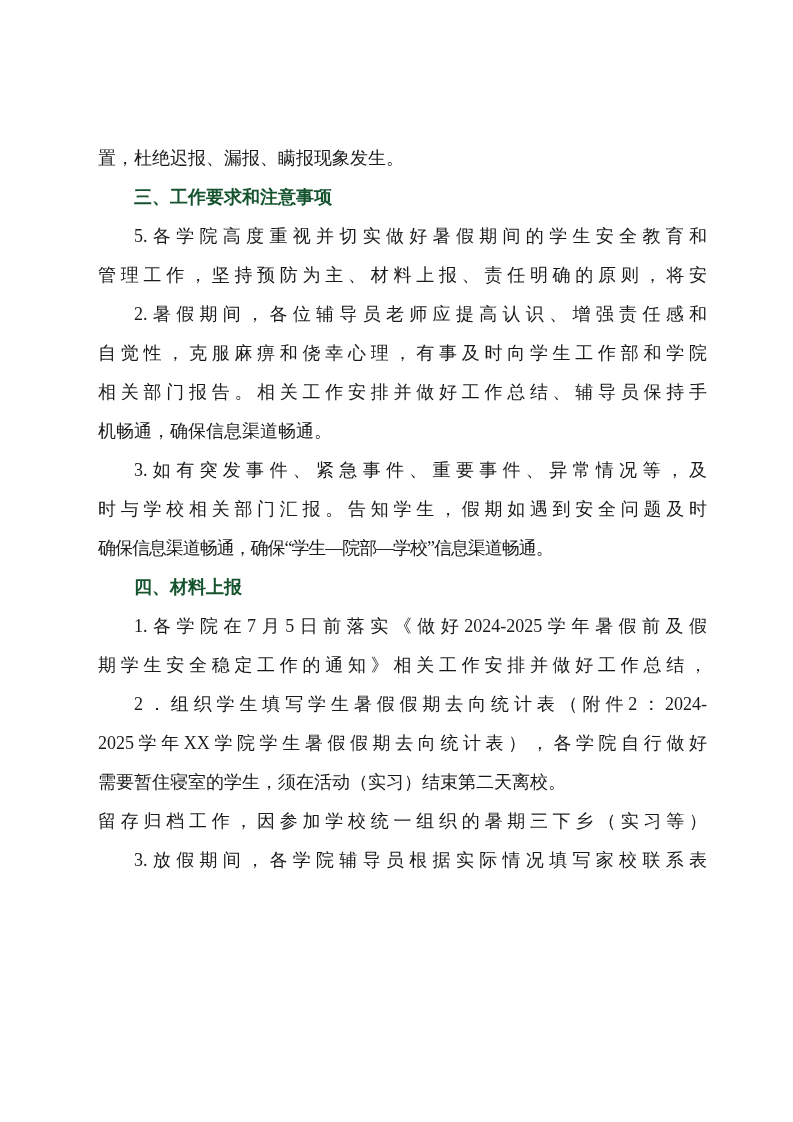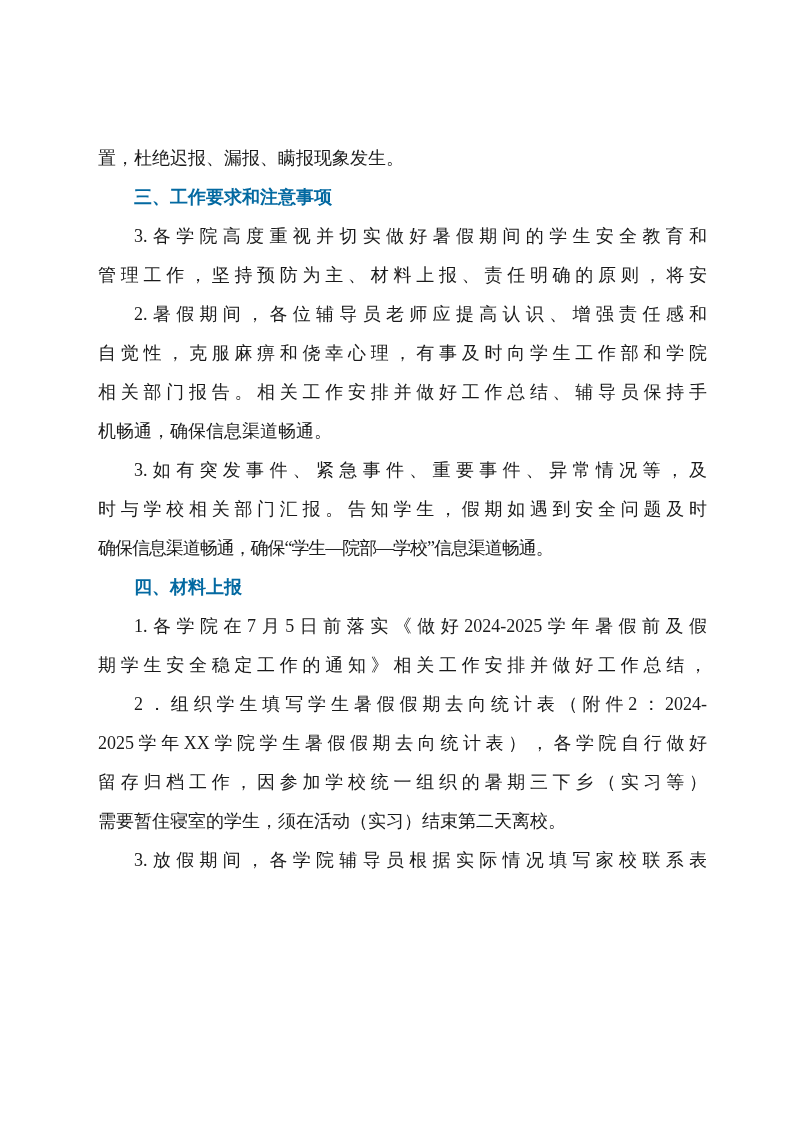--- a/index.html
+++ b/index.html
@@ -30,41 +30,41 @@
     white-space: normal;
     text-align: justify;
     text-align-last: justify;
     text-justify: inter-character;
   }
   .line.indent { text-indent: 2em; }
   .line.tight { letter-spacing: -1.05px; }
   .line.heading {
     font-family: "Liberation Sans", "DejaVu Sans", sans-serif;
     font-weight: 700;
-    color: #0369a1;
+    color: #14532d;
   }
 </style>
 </head>
 <body>
 
 <div class="page">
   <div class="content">
     <div class="line">置，杜绝迟报、漏报、瞒报现象发生。</div>
     <div class="line heading indent">三、工作要求和注意事项</div>
-    <div class="line fill indent">3.各学院高度重视并切实做好暑假期间的学生安全教育和</div>
+    <div class="line fill indent">5.各学院高度重视并切实做好暑假期间的学生安全教育和</div>
     <div class="line fill">管理工作，坚持预防为主、材料上报、责任明确的原则，将安</div>
     <div class="line fill indent">2.暑假期间，各位辅导员老师应提高认识、增强责任感和</div>
     <div class="line fill">自觉性，克服麻痹和侥幸心理，有事及时向学生工作部和学院</div>
     <div class="line fill">相关部门报告。相关工作安排并做好工作总结、辅导员保持手</div>
     <div class="line">机畅通，确保信息渠道畅通。</div>
     <div class="line fill indent">3.如有突发事件、紧急事件、重要事件、异常情况等，及</div>
     <div class="line fill">时与学校相关部门汇报。告知学生，假期如遇到安全问题及时</div>
     <div class="line tight">确保信息渠道畅通，确保“学生—院部—学校”信息渠道畅通。</div>
     <div class="line heading indent">四、材料上报</div>
     <div class="line fill indent">1.各学院在7月5日前落实《做好2024-2025学年暑假前及假</div>
     <div class="line fill">期学生安全稳定工作的通知》相关工作安排并做好工作总结，</div>
     <div class="line fill indent">2．组织学生填写学生暑假假期去向统计表（附件2：2024-</div>
     <div class="line fill">2025学年XX学院学生暑假假期去向统计表），各学院自行做好</div>
+    <div class="line">需要暂住寝室的学生，须在活动（实习）结束第二天离校。</div>
     <div class="line fill">留存归档工作，因参加学校统一组织的暑期三下乡（实习等）</div>
-    <div class="line">需要暂住寝室的学生，须在活动（实习）结束第二天离校。</div>
     <div class="line fill indent">3.放假期间，各学院辅导员根据实际情况填写家校联系表</div>
   </div>
 </div>
 
 </body></html>

